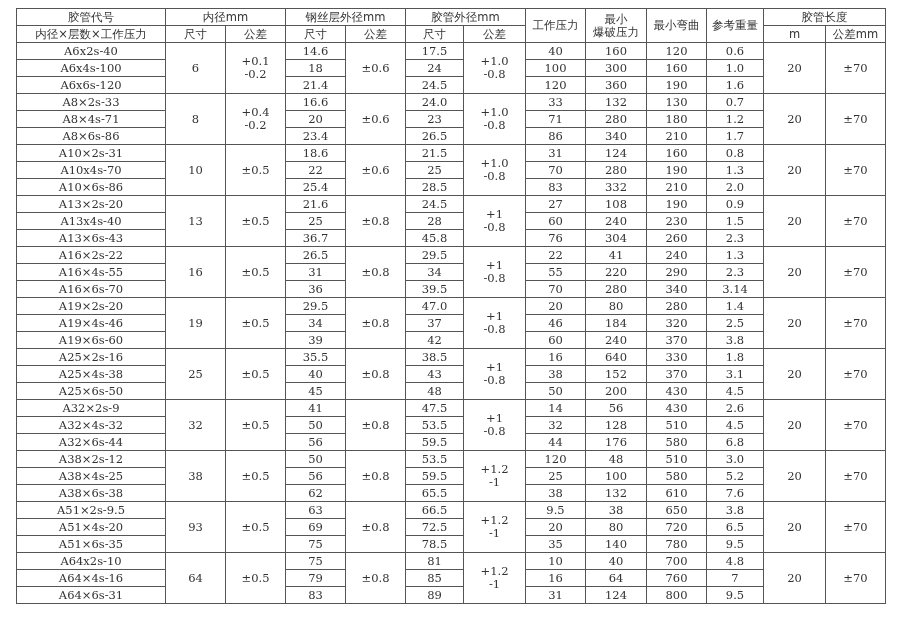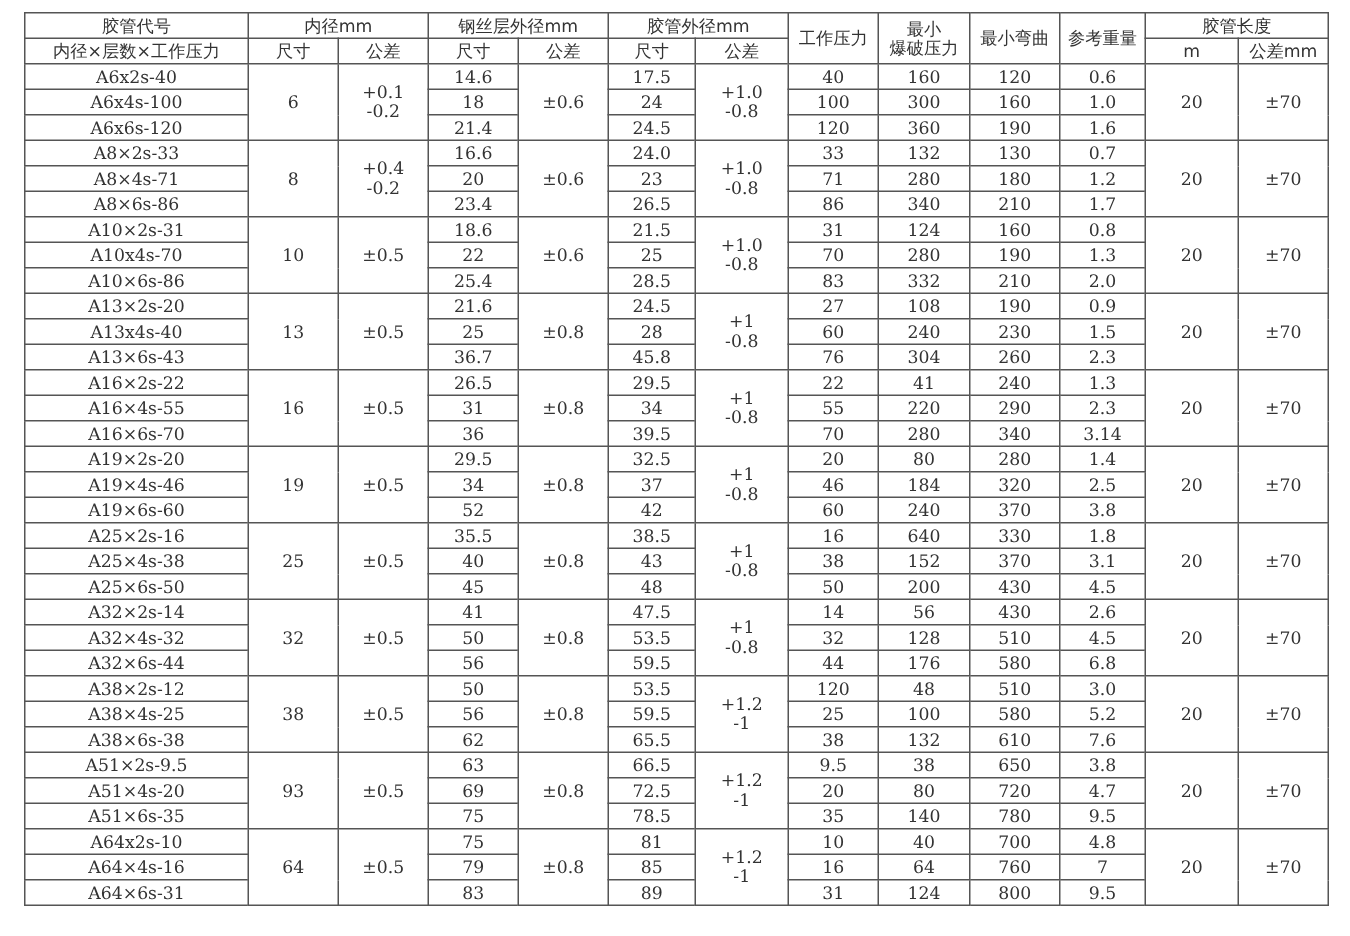--- a/index.html
+++ b/index.html
@@ -257,21 +257,21 @@
         <td>3.14</td>
       </tr>
       <tr>
         <td class="code">A19×2s-20</td>
         <td rowspan="3">19</td>
         <td rowspan="3" class="tol2">
           <div>±0.5</div>
         </td>
         <td>29.5</td>
         <td rowspan="3">±0.8</td>
-        <td>32.5</td>
+        <td>47.0</td>
         <td rowspan="3" class="tol2">
           <div>+1</div>
           <div>-0.8</div>
         </td>
         <td>20</td>
         <td>80</td>
         <td>280</td>
         <td>1.4</td>
         <td rowspan="3">20</td>
         <td rowspan="3">±70</td>
@@ -280,21 +280,21 @@
         <td class="code">A19×4s-46</td>
         <td>34</td>
         <td>37</td>
         <td>46</td>
         <td>184</td>
         <td>320</td>
         <td>2.5</td>
       </tr>
       <tr>
         <td class="code">A19×6s-60</td>
-        <td>52</td>
+        <td>39</td>
         <td>42</td>
         <td>60</td>
         <td>240</td>
         <td>370</td>
         <td>3.8</td>
       </tr>
       <tr>
         <td class="code">A25×2s-16</td>
         <td rowspan="3">25</td>
         <td rowspan="3" class="tol2">
@@ -326,21 +326,21 @@
       <tr>
         <td class="code">A25×6s-50</td>
         <td>45</td>
         <td>48</td>
         <td>50</td>
         <td>200</td>
         <td>430</td>
         <td>4.5</td>
       </tr>
       <tr>
-        <td class="code">A32×2s-14</td>
+        <td class="code">A32×2s-9</td>
         <td rowspan="3">32</td>
         <td rowspan="3" class="tol2">
           <div>±0.5</div>
         </td>
         <td>41</td>
         <td rowspan="3">±0.8</td>
         <td>47.5</td>
         <td rowspan="3" class="tol2">
           <div>+1</div>
           <div>-0.8</div>
@@ -428,21 +428,21 @@
         <td rowspan="3">20</td>
         <td rowspan="3">±70</td>
       </tr>
       <tr>
         <td class="code">A51×4s-20</td>
         <td>69</td>
         <td>72.5</td>
         <td>20</td>
         <td>80</td>
         <td>720</td>
-        <td>4.7</td>
+        <td>6.5</td>
       </tr>
       <tr>
         <td class="code">A51×6s-35</td>
         <td>75</td>
         <td>78.5</td>
         <td>35</td>
         <td>140</td>
         <td>780</td>
         <td>9.5</td>
       </tr>

